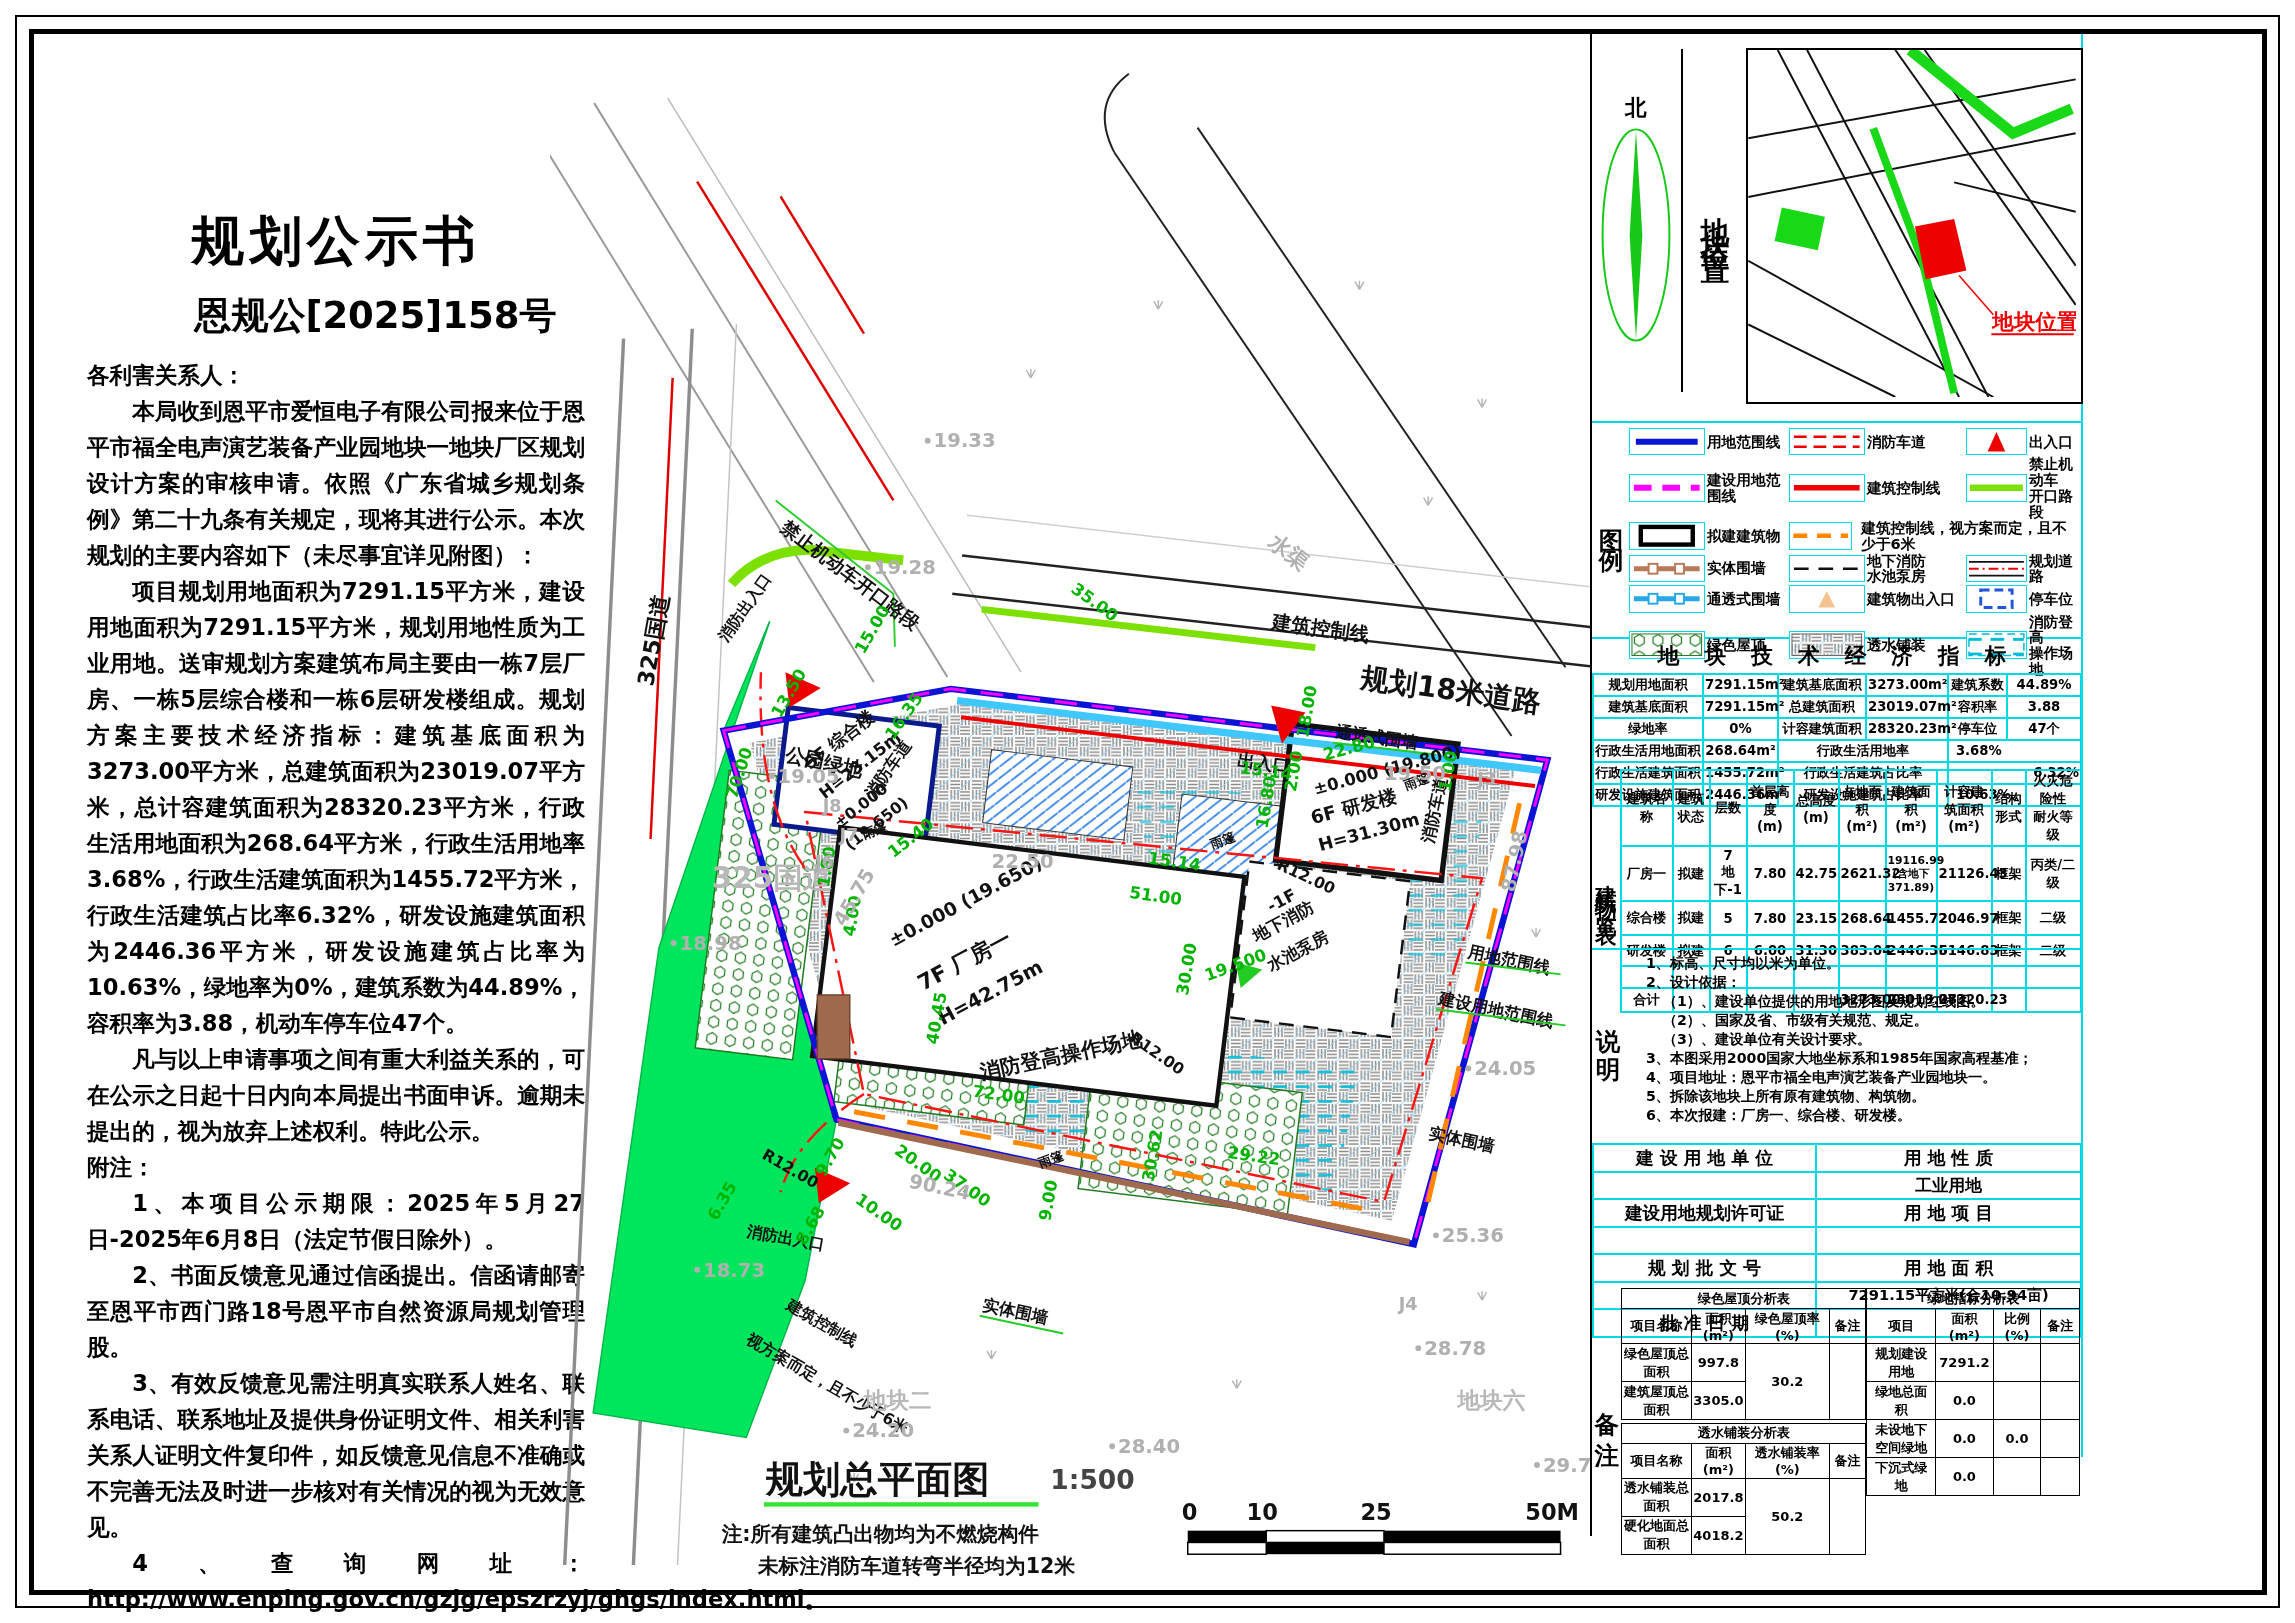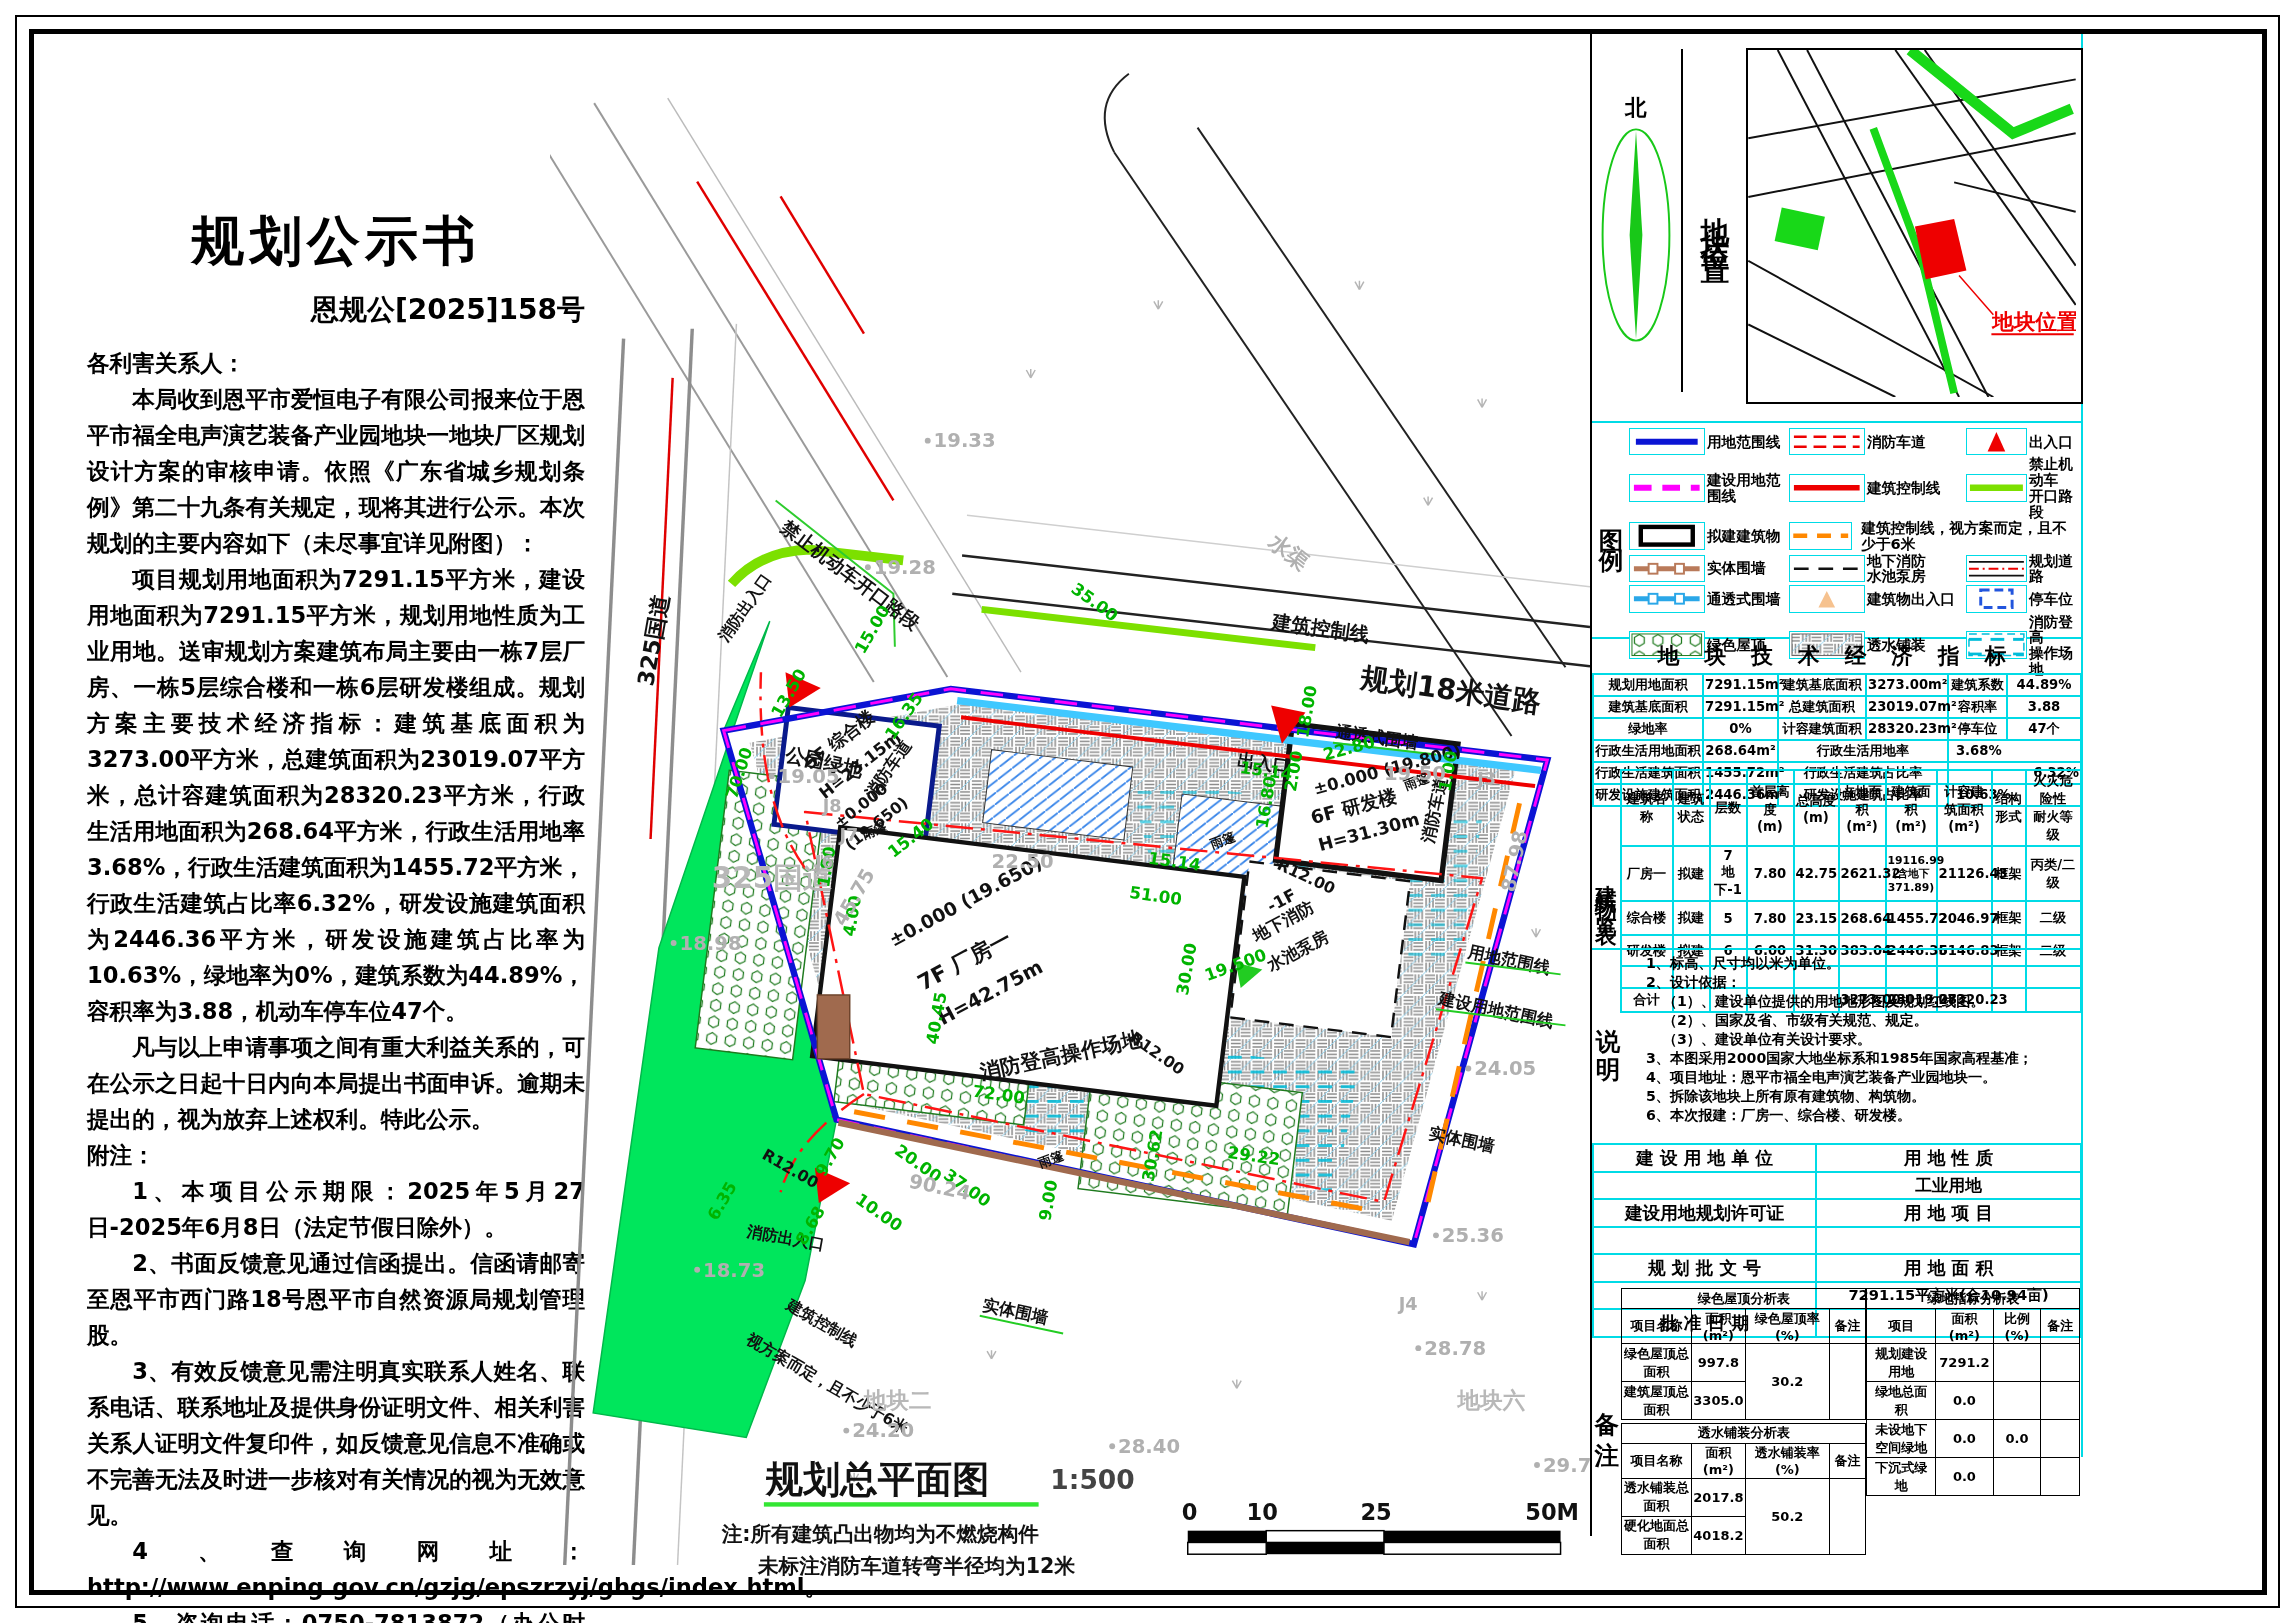--- a/index.html
+++ b/index.html
@@ -3,21 +3,21 @@
 <meta charset="utf-8">
 <style>
   html,body{margin:0;padding:0;background:#fff;}
   #sheet{position:relative;width:2295px;height:1623px;background:#fff;overflow:hidden;
          font-family:"DejaVu Sans",sans-serif;font-weight:700;color:#000;}
   .frame-outer{position:absolute;inset:14.7px;border:2.5px solid #000;}
   .frame-inner{position:absolute;inset:28.5px;border:5.9px solid #000;}
   
   #notice{position:absolute;left:87px;top:206px;width:498px;}
   #notice .title{font-size:53px;letter-spacing:4.9px;text-align:center;font-weight:900;}
-  #notice .docno{font-size:28px;text-align:right;margin:12.8px 0 16.7px 79px;}
+  #notice .docno{font-size:37px;text-align:center;margin:12.8px 0 16.7px 79px;}
   #notice p{font-size:22.6px;line-height:36px;margin:0;text-align:justify;}
   #notice .ind{text-indent:2em;}
   
   #plan{position:absolute;left:550px;top:34px;}
   
   #rp{position:absolute;left:1590px;top:34px;width:493px;height:1555px;font-weight:700;}
   .vsep{position:absolute;left:0;top:0;width:2px;height:1502px;background:#000;}
   .cyr{position:absolute;left:491px;top:0;width:2px;height:1423px;background:#00dbe6;}
   .sect{position:absolute;left:2px;}
   .vtitle{writing-mode:vertical-rl;text-orientation:upright;font-size:28.5px;letter-spacing:12.8px;

